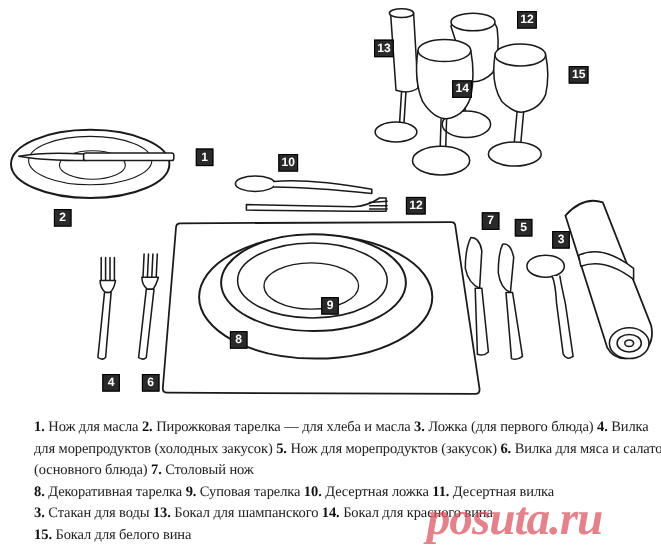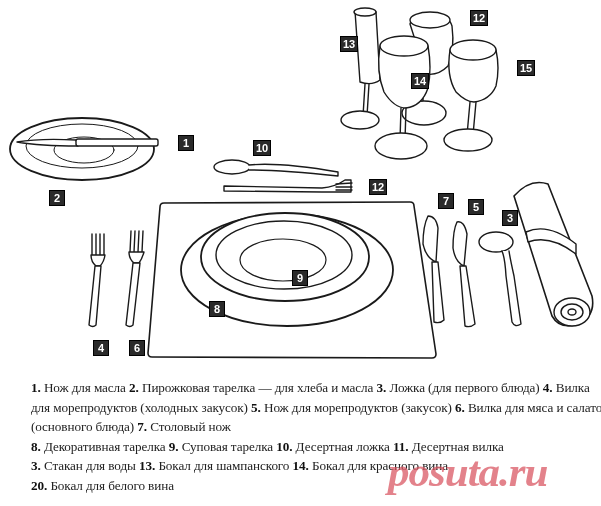--- a/index.html
+++ b/index.html
@@ -132,16 +132,16 @@
   <b>5.</b> <span>Нож для морепродуктов (закусок)</span>
   <b>6.</b> <span>Вилка для мяса и салатов (основного блюда)</span>
   <b>7.</b> <span>Столовый нож</span><br>
   <b>8.</b> <span>Декоративная тарелка</span>
   <b>9.</b> <span>Суповая тарелка</span>
   <b>10.</b> <span>Десертная ложка</span>
   <b>11.</b> <span>Десертная вилка</span><br>
   <b>3.</b> <span>Стакан для воды</span>
   <b>13.</b> <span>Бокал для шампанского</span>
   <b>14.</b> <span>Бокал для красного вина</span><br>
-  <b>20.</b> <span>Бокал для белого вина</span>
+  <b>15.</b> <span>Бокал для белого вина</span>
 </div>
 
 <div class="wm">posuta.ru</div>
 
 </body></html>

